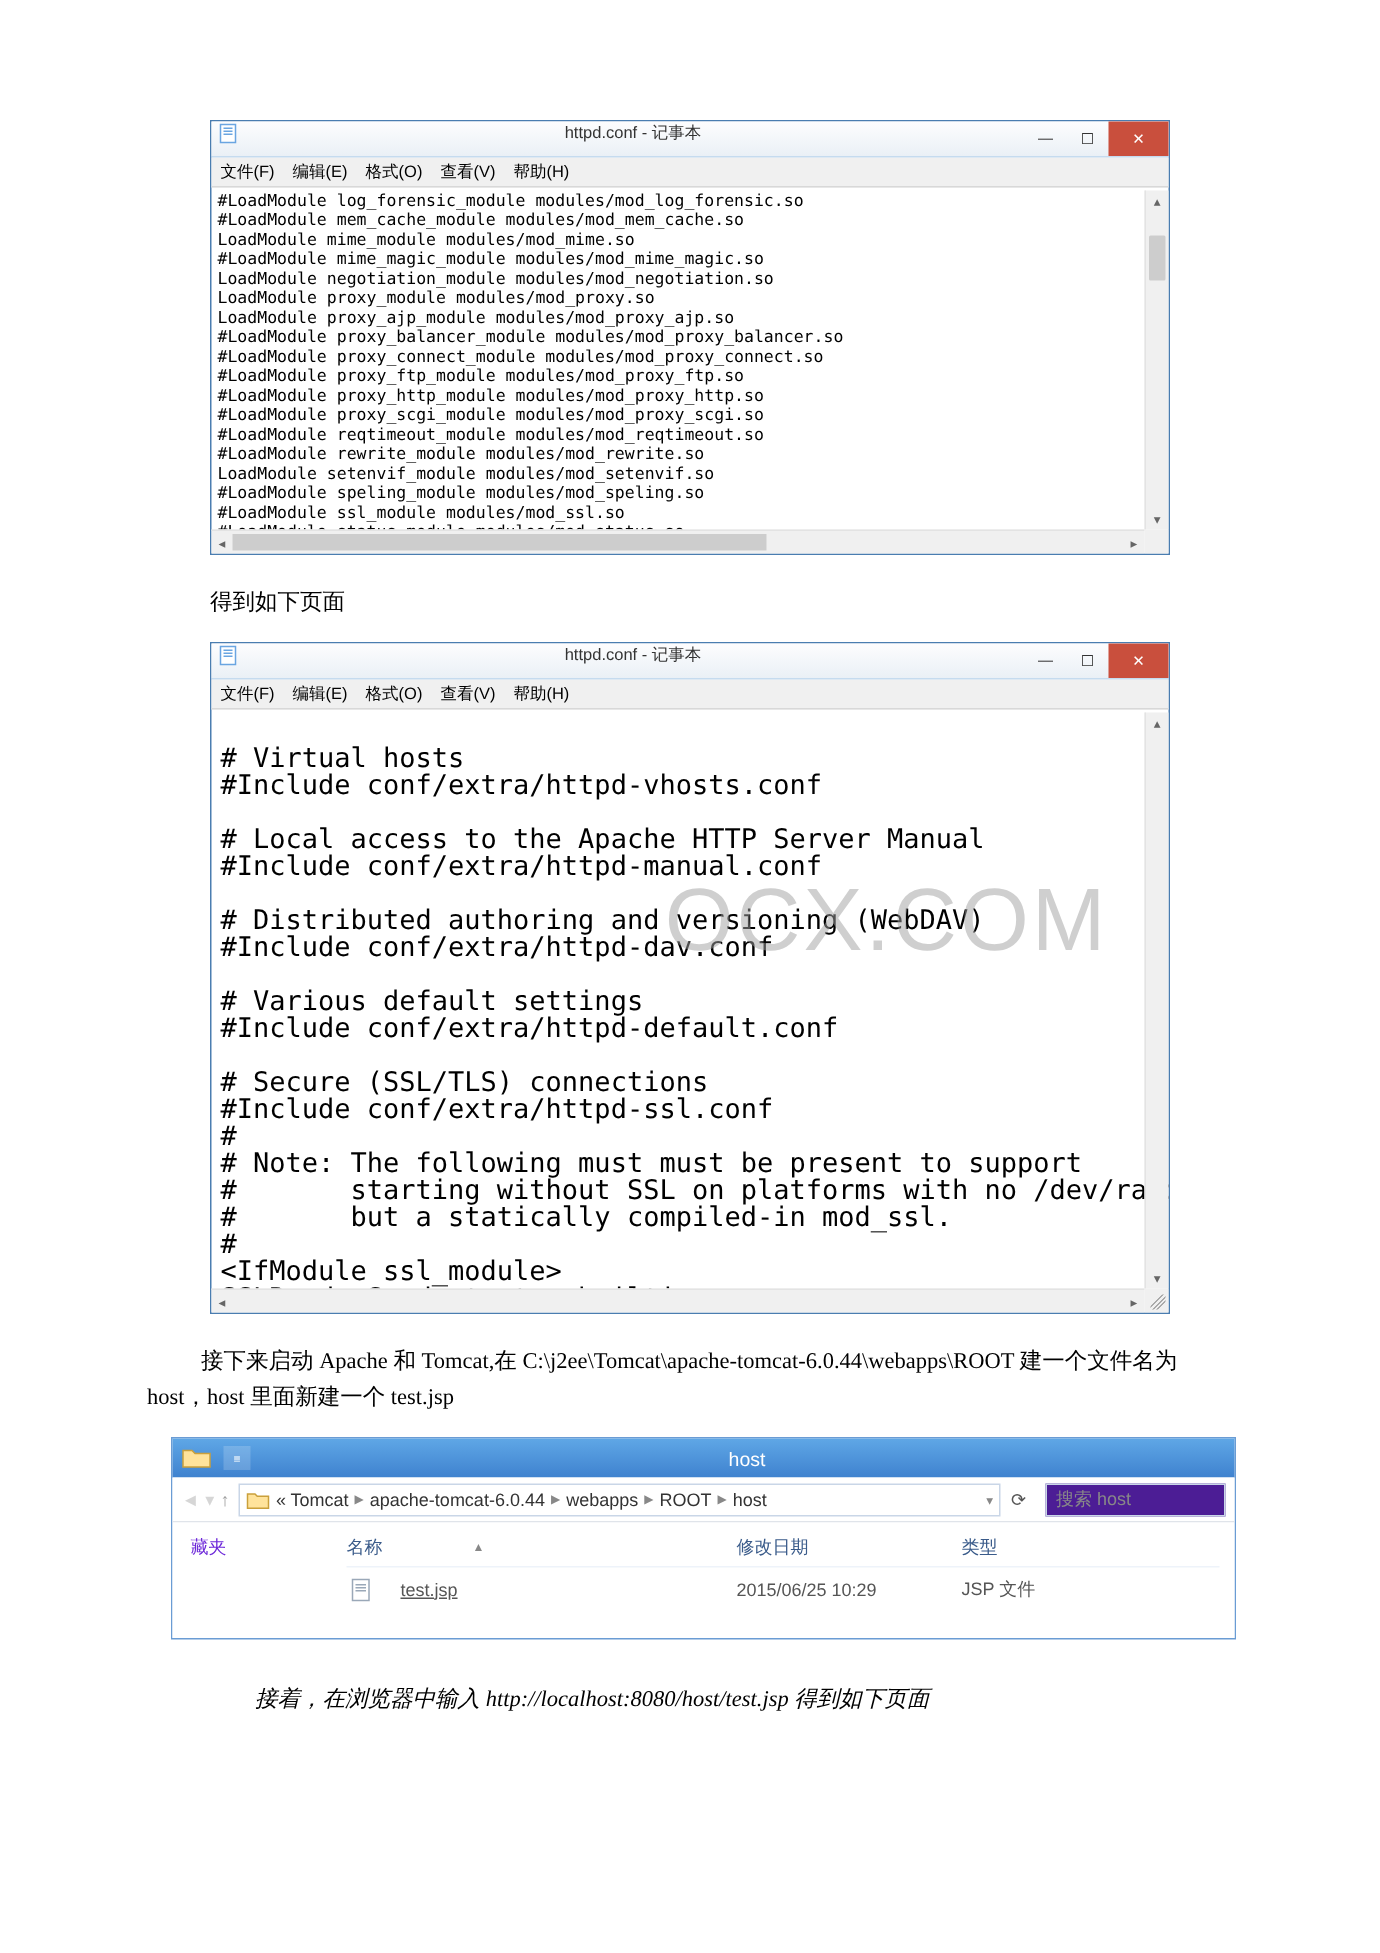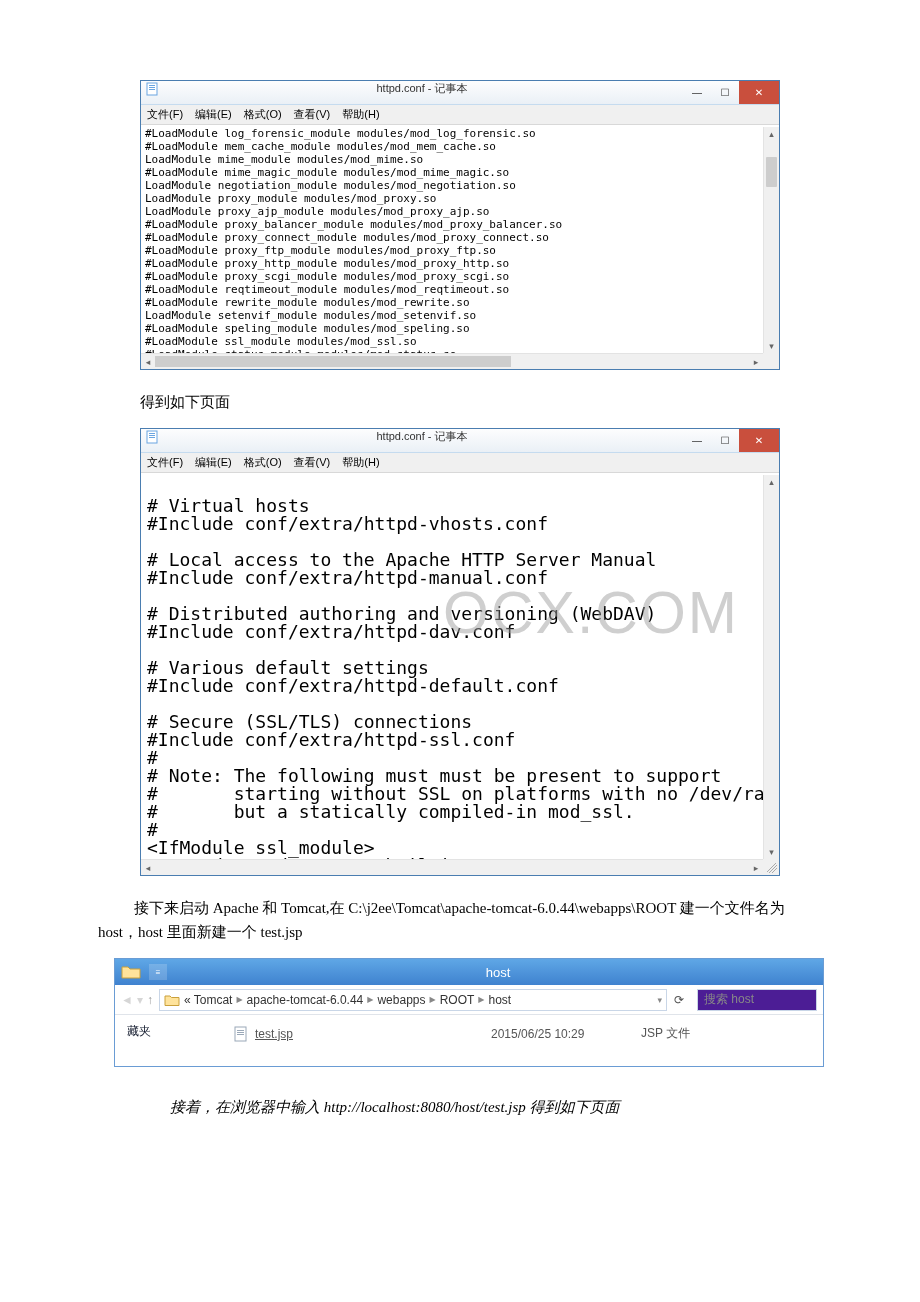--- a/index.html
+++ b/index.html
@@ -164,31 +164,31 @@
   .addr-box .crumb-sep { color: #888; margin: 0 4px; font-size: 8px; }
   .addr-box .fld-ico { margin-right: 4px; }
   .addr-refresh { width: 24px; display:flex;align-items:center;justify-content:center; color:#555; font-size:12px;}
   .search-box {
     width: 120px; border: 1px solid #c9d6e7; height: 22px;
     display: flex; align-items: center; padding: 0 6px;
     margin: 0 6px 0 6px; color: #888; font-size: 12px;
     background: #4c1d95;
   }
   .file-pane { display: flex; background: #fff; }
-  .fav-col { width: 56px; padding: 8px 0 10px 12px; color: #0f172a; font-size: 12px; }
+  .fav-col { width: 56px; padding: 8px 0 10px 12px; color: #6d28d9; font-size: 12px; }
   .list-col { flex: 1; padding: 4px 10px 18px 60px; }
   .col-head {
     display: flex; color: #3a5b8a; font-size: 12px;
     border-bottom: 1px solid #eef3fa; padding: 4px 0;
   }
   .col-head .c1 { width: 260px; display:flex; align-items:center; gap:60px;}
   .col-head .c2 { width: 150px; }
   .col-head .c3 { flex: 1; }
   .file-row { display: flex; font-size: 12px; color: #555; padding: 6px 0; align-items: center; }
-  .file-row .c1 { width: 260px; display:flex; align-items:center; gap:6px; padding-left: 2px; text-decoration: underline;}
+  .file-row .c1 { width: 260px; display:flex; align-items:center; gap:18px; padding-left: 2px; text-decoration: underline;}
   .file-row .c2 { width: 150px; }
   .file-row .c3 { flex: 1; }
   svg { display: block; }
 </style>
 </head>
 <body>
 
 <div class="window" style="height:290px; padding-bottom:16px;">
   <div class="titlebar">
     <span class="icon-box">
@@ -361,20 +361,28 @@
     <div class="addr-refresh">⟳</div>
     <div class="search-box">
       <span>搜索 host</span>
     </div>
   </div>
   <div class="file-pane">
     <div class="fav-col">
       <span>藏夹</span>
     </div>
     <div class="list-col">
+      <div class="col-head">
+        <div class="c1">
+            <span>名称</span>
+            <span style="font-size:8px;color:#888;">▲</span>
+          </div>
+        <div class="c2">修改日期</div>
+        <div class="c3">类型</div>
+      </div>
       <div class="file-row">
         <div class="c1">
           <span>
             <svg width="16" height="16">
                 <rect x="2" y="1" width="11" height="14" fill="#fff" stroke="#9aa8b8"></rect>
                 <rect x="4" y="4" width="7" height="1" fill="#9aa8b8"></rect>
                 <rect x="4" y="6" width="7" height="1" fill="#9aa8b8"></rect>
                 <rect x="4" y="8" width="7" height="1" fill="#9aa8b8"></rect>
               </svg>
           </span>

